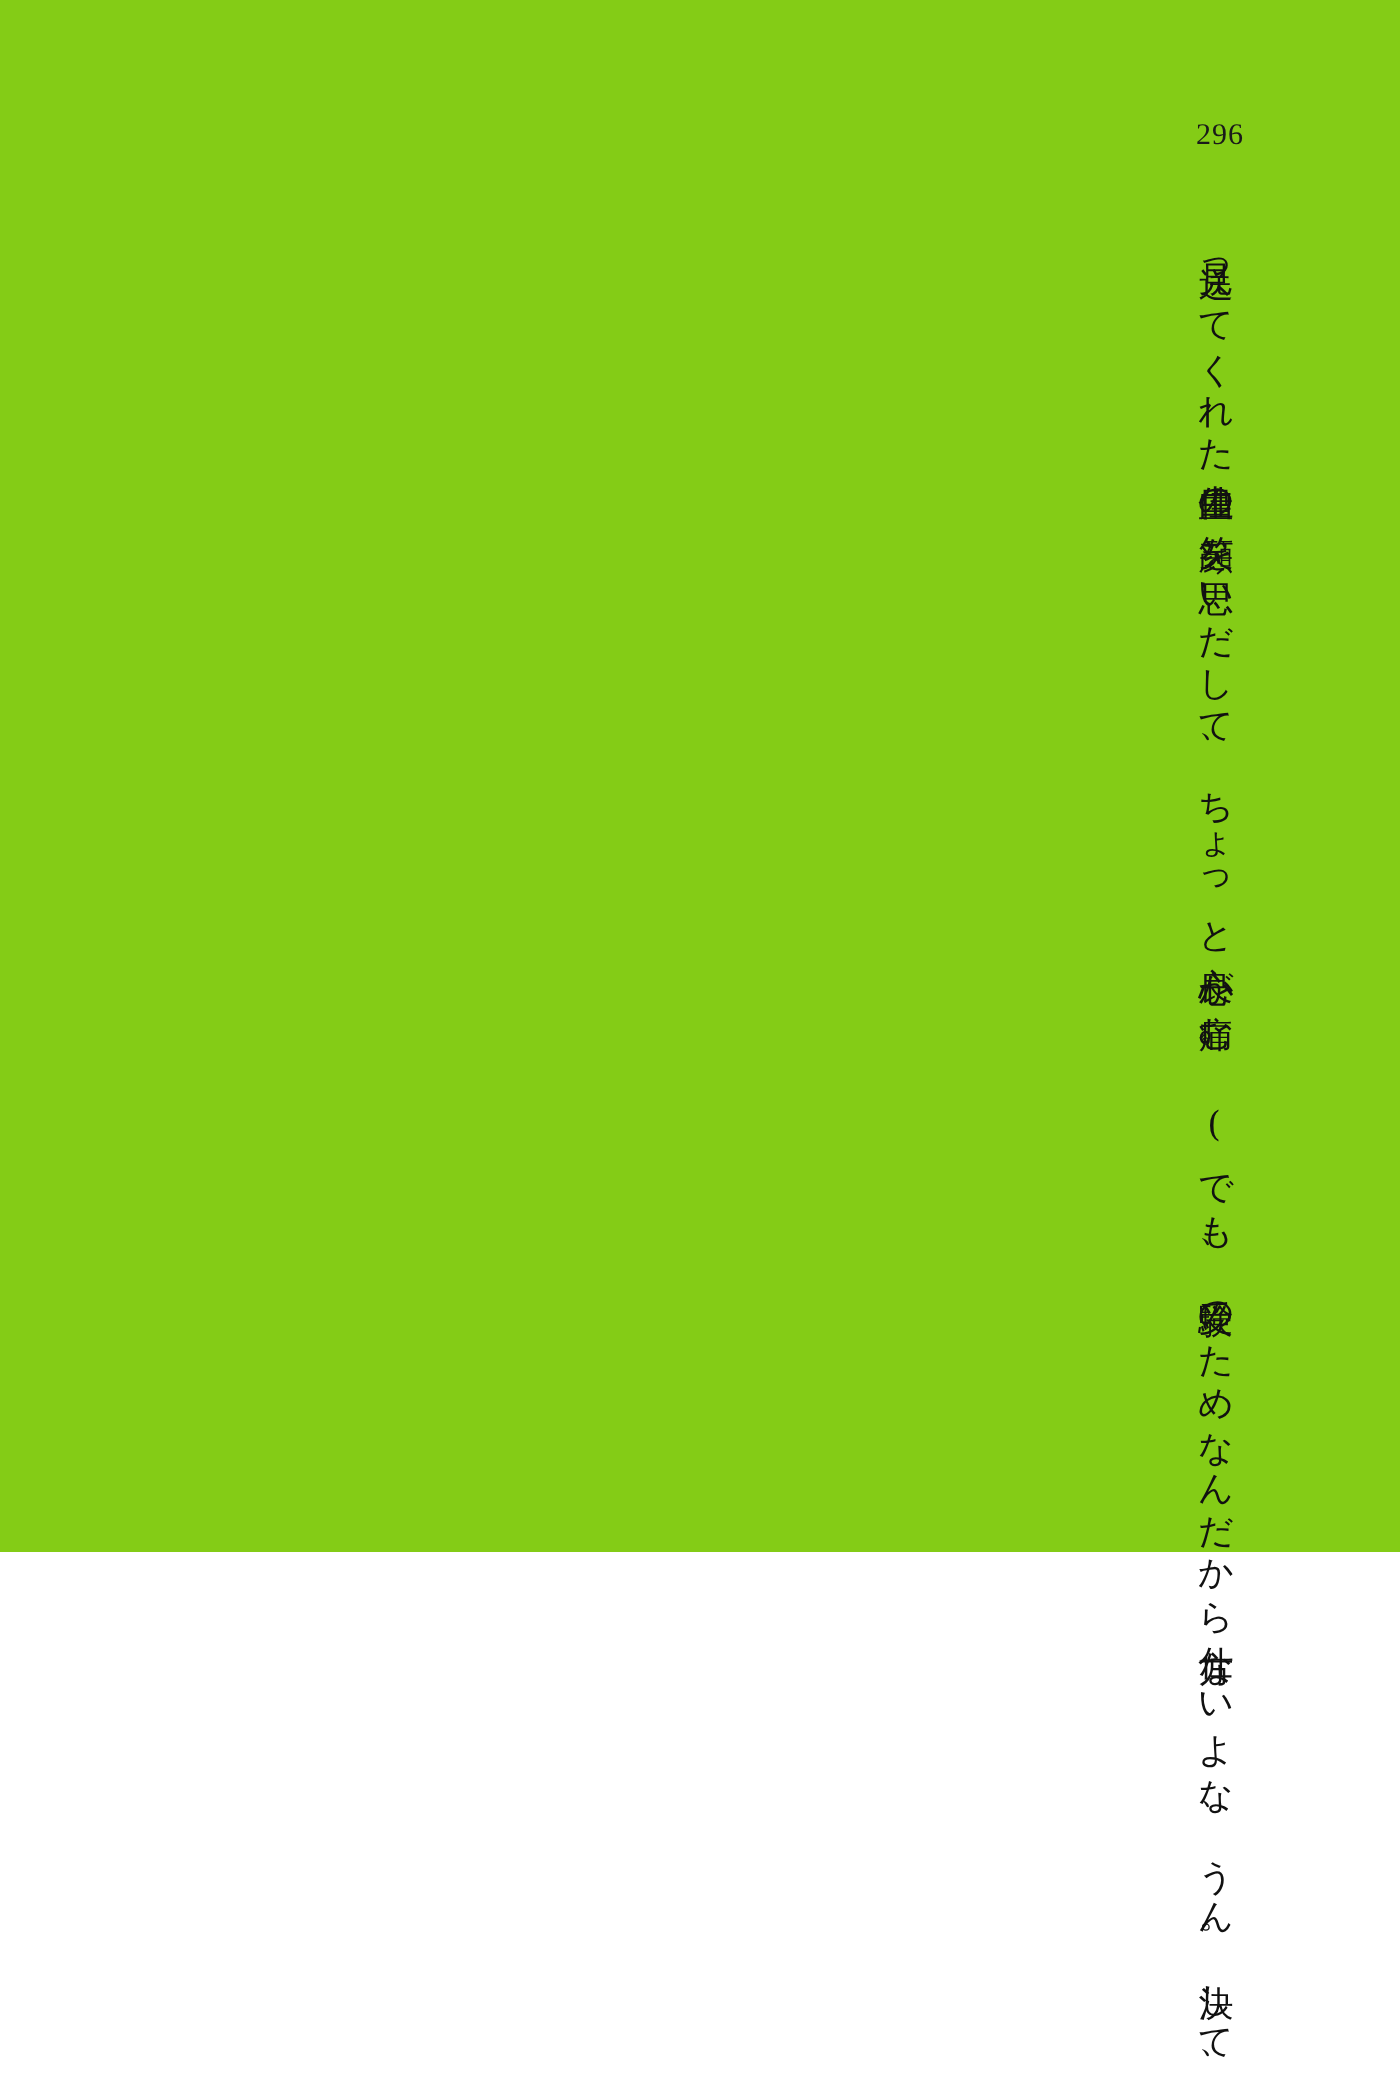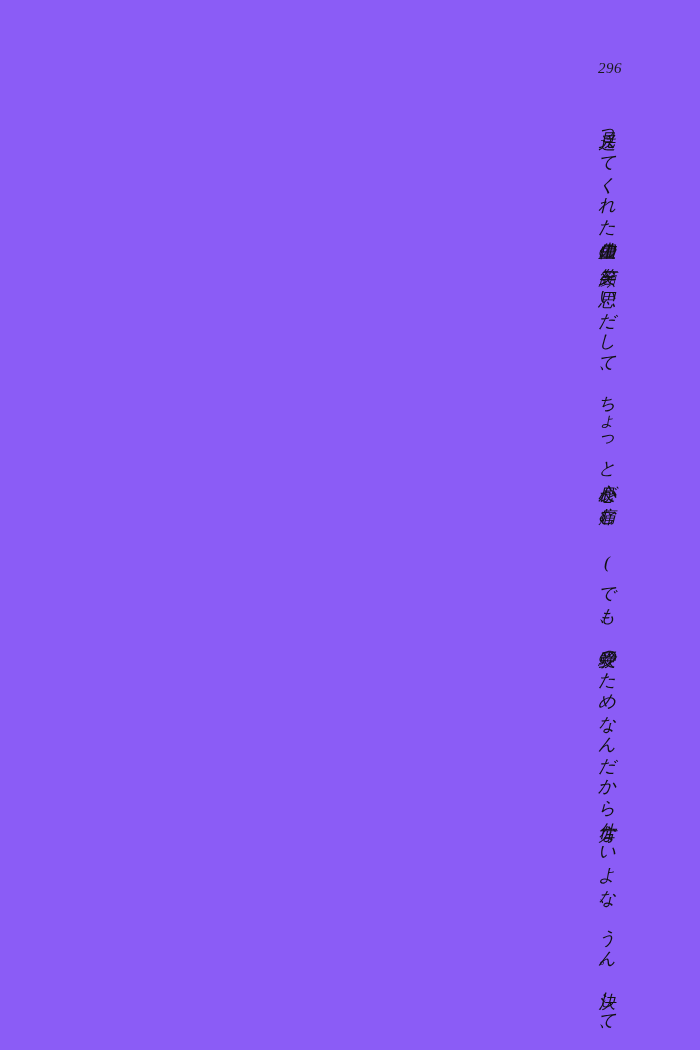--- a/index.html
+++ b/index.html
@@ -10,24 +10,23 @@
   body {
     width: 700px;
     height: 1050px;
     overflow: hidden;
     font-family: "Liberation Serif", "DejaVu Serif", serif;
     color: #111111;
   }
   #page {
     position: relative;
     width: 700px;
-    height: 1050px;
-    background: #8b5cf6;
+    height: 776px;
+    background: #84cc16;
     box-sizing: border-box;
-    font-style: italic;
   }
   
   #page-number {
     position: absolute;
     top: 60px;
     right: 78px;
     font-size: 15px;
     font-family: "Liberation Serif", "DejaVu Serif", serif;
     color: #1a1a1a;
     letter-spacing: 0.5px;

